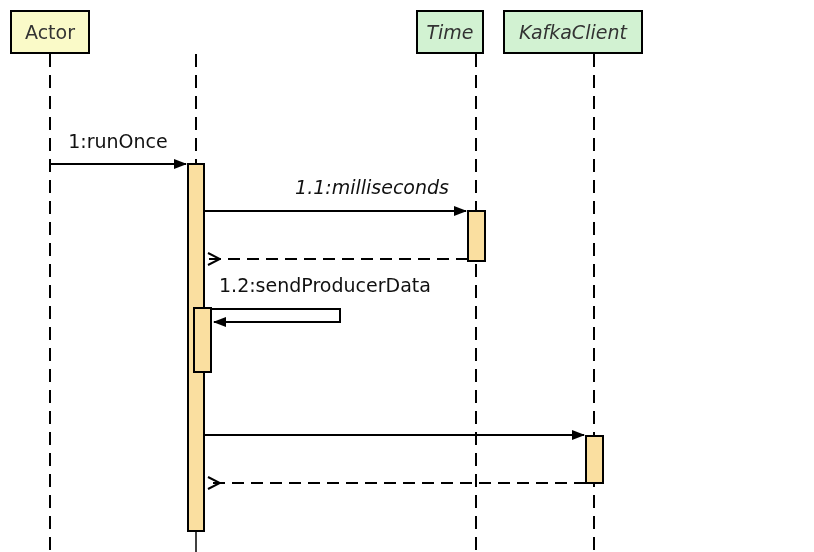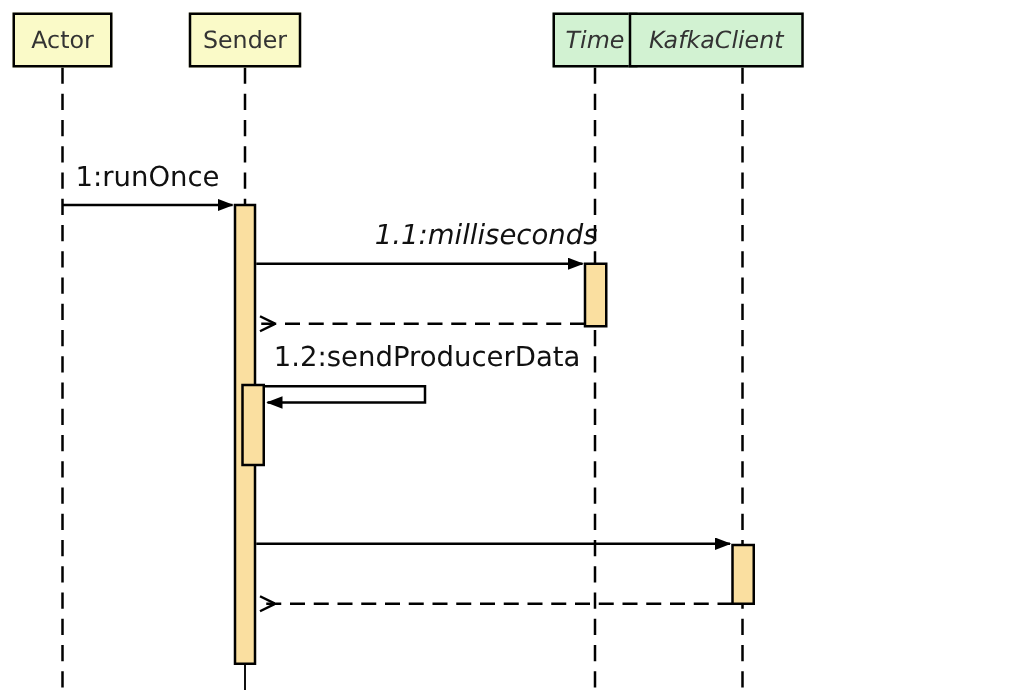--- a/index.html
+++ b/index.html
@@ -18,21 +18,21 @@
     border:2px solid #000;
     display:flex;align-items:center;justify-content:center;
     font-size:19px;color:#333;
     box-sizing:content-box;
   }
   .fill-yellow{background:#fafac8;}
   .fill-green{background:#d2f2d2;}
   .italic{font-style:italic;}
   .msg-label{
     position:absolute;
-    font-size:22px;color:#111;
+    font-size:19px;color:#111;
     white-space:nowrap;
   }
   .align-right{text-align:right;}
   .align-center{text-align:center;}
 </style>
 </head>
 <body>
 
 <div class="canvas">
 
@@ -67,27 +67,24 @@
     <rect x="194" y="308" width="17" height="64" stroke="#000" stroke-width="2" fill="#fadfa0"></rect>
 
     <line x1="205" y1="435" x2="584" y2="435" stroke="#000" stroke-width="2" marker-end="url(#mFilled)"></line>
 
     <line x1="586" y1="483" x2="208" y2="483" stroke="#000" stroke-width="2" stroke-dasharray="12,7" marker-end="url(#mOpen)"></line>
   </svg>
 
   <div class="head fill-yellow" style="left:10px;width:76px;">
     <span>Actor</span>
   </div>
-  <div class="head fill-yellow" style="left:151px;width:86px;">
-    <span>Sender</span>
-  </div>
-  <div class="head fill-green italic" style="left:442px;width:64px;">
+  <div class="head fill-green italic" style="left:416px;width:64px;">
     <span>Time</span>
   </div>
   <div class="head fill-green italic" style="left:503px;width:136px;">
     <span>KafkaClient</span>
   </div>
 
   <div class="msg-label align-center" style="left:48px;top:130px;width:140px;">1:runOnce</div>
-  <div class="msg-label align-right italic" style="left:221px;top:176px;width:257px;">1.1:milliseconds</div>
+  <div class="msg-label align-right italic" style="left:192px;top:176px;width:257px;">1.1:milliseconds</div>
   <div class="msg-label" style="left:219px;top:274px;">1.2:sendProducerData</div>
 
 </div>
 
 </body></html>

